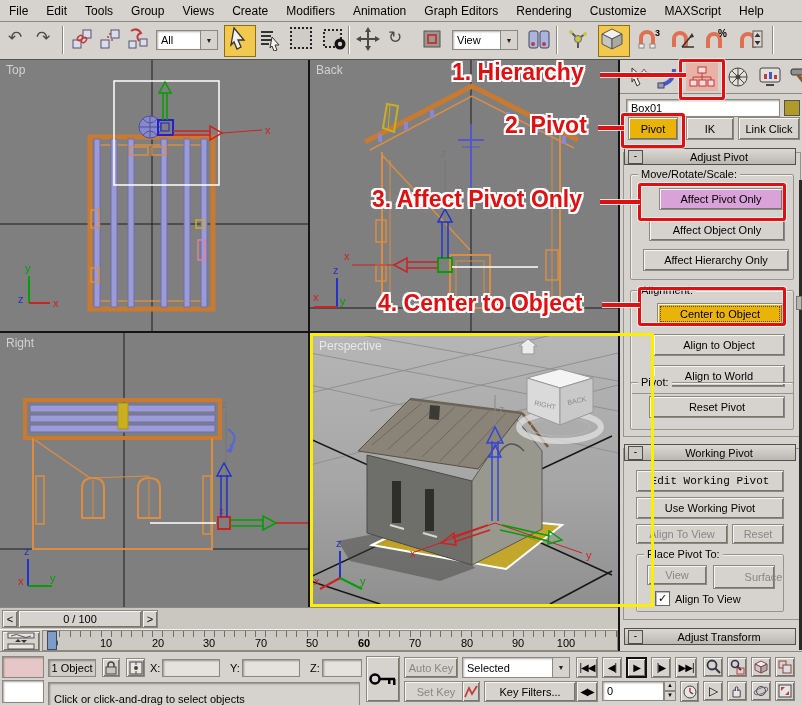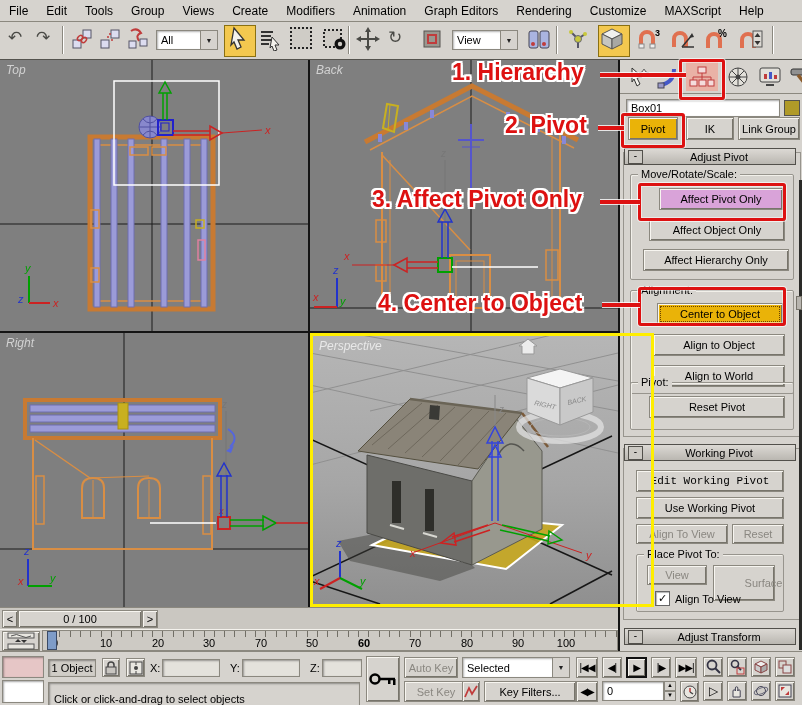--- a/index.html
+++ b/index.html
@@ -17,21 +17,21 @@
   .sunken{background:#eceae4;border:1px solid #8b887f;
           box-shadow:inset 1px 1px 2px rgba(0,0,0,.35);box-sizing:border-box;}
   .tool{position:absolute;width:26px;height:26px;top:5px;}
   .tsep{position:absolute;top:4px;width:1px;height:28px;background:#8b887f;box-shadow:1px 0 0 #fff;}
   .dd{position:absolute;height:20px;background:#fff;border:1px solid #8b887f;
       box-shadow:inset 1px 1px 2px rgba(0,0,0,.3);display:flex;align-items:center;box-sizing:border-box;}
   .dd .val{flex:1;padding-left:4px;font-size:11px;}
   .dd .dbtn{width:16px;height:100%;background:#d6d3ce;border-left:1px solid #8b887f;
       display:flex;align-items:center;justify-content:center;font-size:7px;color:#222;}
   
-  #vpgrid{position:absolute;left:0;top:60px;width:618px;height:547px;background:#141414;font-style:italic;}
+  #vpgrid{position:absolute;left:0;top:60px;width:618px;height:547px;background:#141414;}
   .vp{position:absolute;background:#7f7f7f;overflow:hidden;}
   .vp-label{position:absolute;left:6px;top:3px;color:#d2d2d2;font-size:12px;z-index:3;}
   #vp-persp{background:linear-gradient(180deg,#b6b6b6 0%,#a6a6a6 55%,#8f8f8f 100%);}
   #persp-frame{position:absolute;inset:0;border:3px solid #ffee00;pointer-events:none;z-index:4;}
   .vp svg{position:absolute;left:0;top:0;}
   
   #cpanel{position:absolute;left:618px;top:60px;width:184px;height:592px;background:#d6d3ce;
           border-left:2px solid #141414;box-sizing:border-box;}
   .cp-abs{position:absolute;box-sizing:border-box;}
   .tabrow{position:absolute;left:0;top:0;width:100%;height:33px;border-bottom:1px solid #8b887f;}
@@ -539,21 +539,21 @@
             <line x1="10" y1="10" x2="19" y2="21" stroke="#8a5a2a" stroke-width="3.5"></line>
           </svg>
       </div>
     </div>
 
     <input class="cp-abs sunken" style="left: 6px; top: 39px; width: 154px; height: 18px; padding-left: 4px; font: 11px &quot;Liberation Sans&quot;, sans-serif; background: rgb(255, 255, 255);" value="Box01">
     <div class="cp-abs" style="left:164px;top:40px;width:16px;height:16px;background:#b09a28;border:1px solid #55534e;"></div>
 
     <div class="btn3d cp-abs orange" style="left:8px;top:57px;width:50px;height:23px;">Pivot</div>
     <div class="btn3d cp-abs" style="left:66px;top:57px;width:48px;height:23px;">IK</div>
-    <div class="btn3d cp-abs" style="left:118px;top:57px;width:62px;height:23px;">Link Group</div>
+    <div class="btn3d cp-abs" style="left:118px;top:57px;width:62px;height:23px;">Link Click</div>
 
     <div class="rbracket cp-abs" style="left:3px;top:92px;width:178px;height:285px;"></div>
     <div class="rollout-header cp-abs" style="left:4px;top:88px;width:172px;height:17px;">
       <span class="collapse">-</span>
       <span class="title">Adjust Pivot</span>
     </div>
     <div class="group" style="left:10px;top:114px;width:164px;height:106px;">
       <span class="legend">Move/Rotate/Scale:</span>
       <div class="btn3d plum" style="position:absolute;left:28px;top:13px;width:124px;height:22px;">Affect Pivot Only</div>
       <div class="btn3d" style="position:absolute;left:18px;top:44px;width:136px;height:22px;">Affect Object Only</div>
@@ -575,21 +575,21 @@
       <span class="collapse">-</span>
       <span class="title">Working Pivot</span>
     </div>
     <div class="btn3d cp-abs" style="left:16px;top:410px;width:148px;height:22px;font-family:Liberation Mono, monospace;">Edit Working Pivot</div>
     <div class="btn3d cp-abs" style="left:16px;top:437px;width:148px;height:22px;">Use Working Pivot</div>
     <div class="btn3d cp-abs disabled" style="left:16px;top:464px;width:92px;height:20px;">Align To View</div>
     <div class="btn3d cp-abs disabled" style="left:112px;top:464px;width:52px;height:20px;">Reset</div>
     <div class="group" style="left:16px;top:494px;width:148px;height:58px;">
       <span class="legend">Place Pivot To:</span>
       <div class="btn3d disabled" style="position:absolute;left:10px;top:10px;width:60px;height:20px;">View</div>
-      <div class="btn3d disabled" style="position:absolute;left:76px;top:10px;width:62px;height:36px;padding-left:39px;">Surface</div>
+      <div class="btn3d disabled" style="position:absolute;left:76px;top:10px;width:62px;height:24px;padding-left:39px;">Surface</div>
       <div style="position:absolute;left:18px;top:36px;display:flex;align-items:center;gap:5px;">
         <span class="checkbox">✓</span>
         <span>Align To View</span>
       </div>
     </div>
 
     <div class="rollout-header cp-abs" style="left:4px;top:568px;width:172px;height:17px;">
       <span class="collapse">-</span>
       <span class="title">Adjust Transform</span>
     </div>

